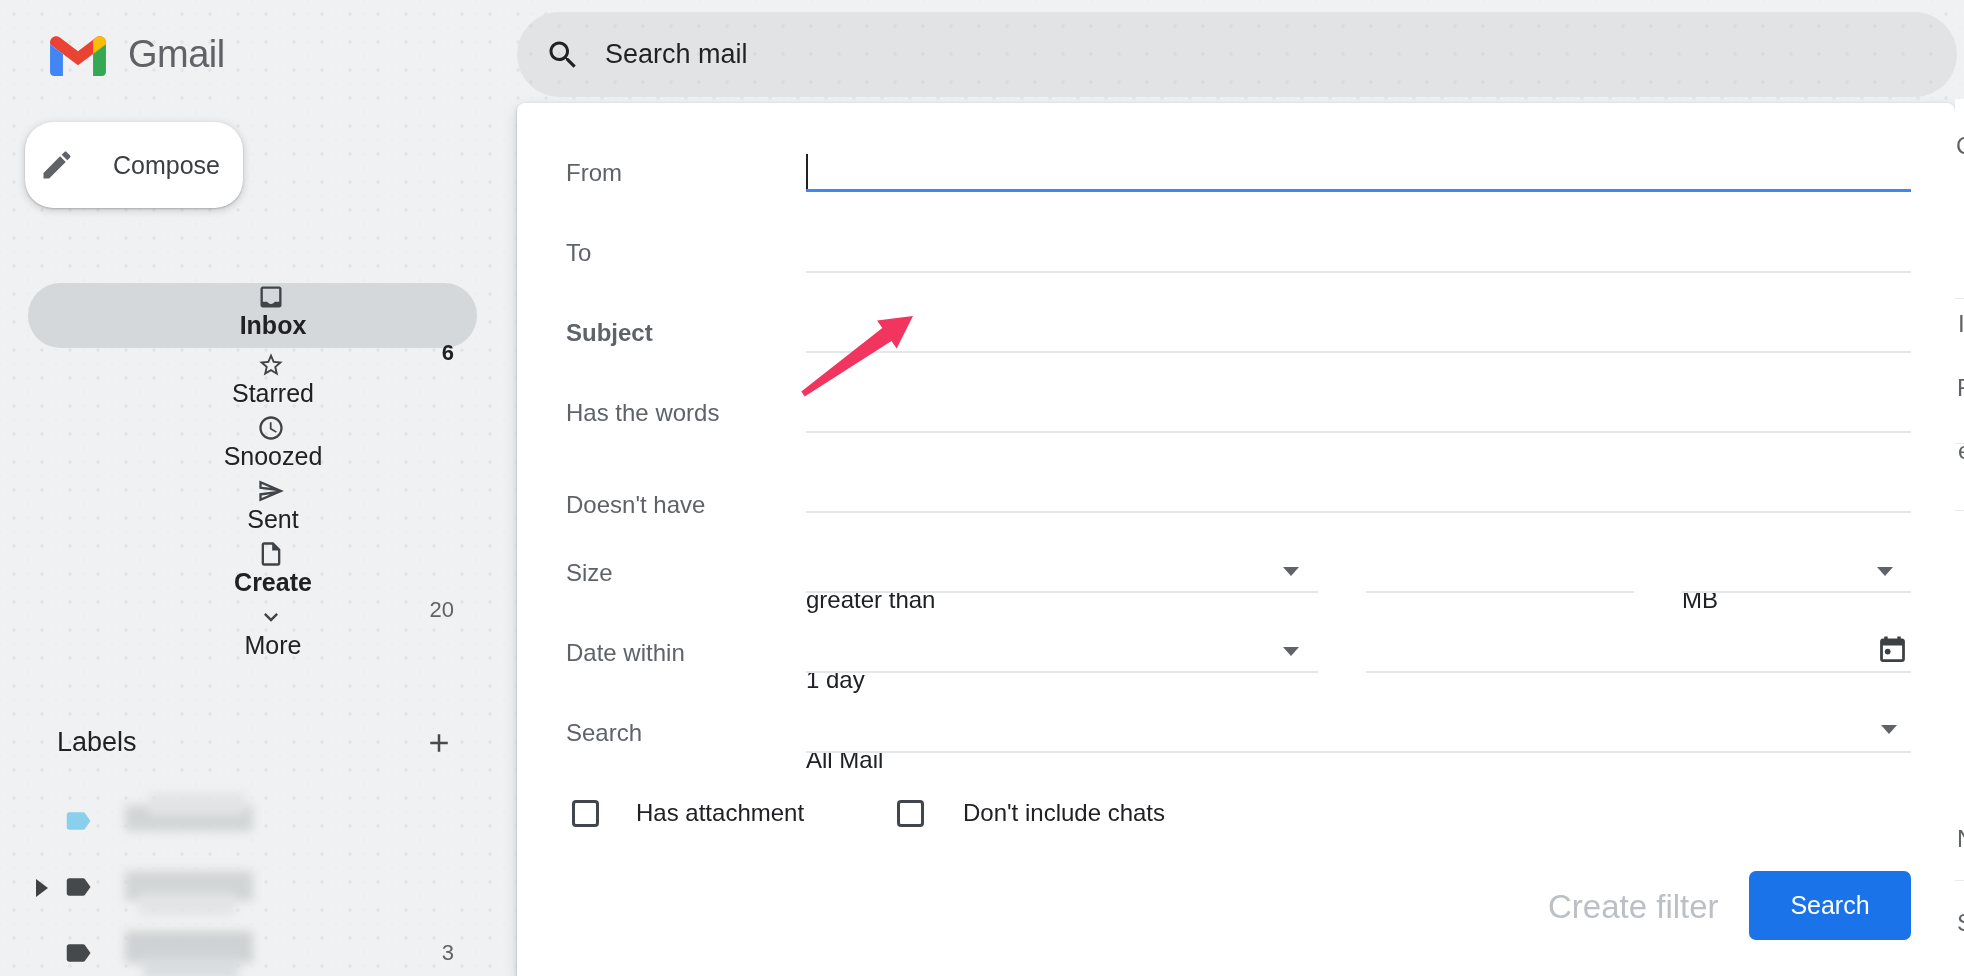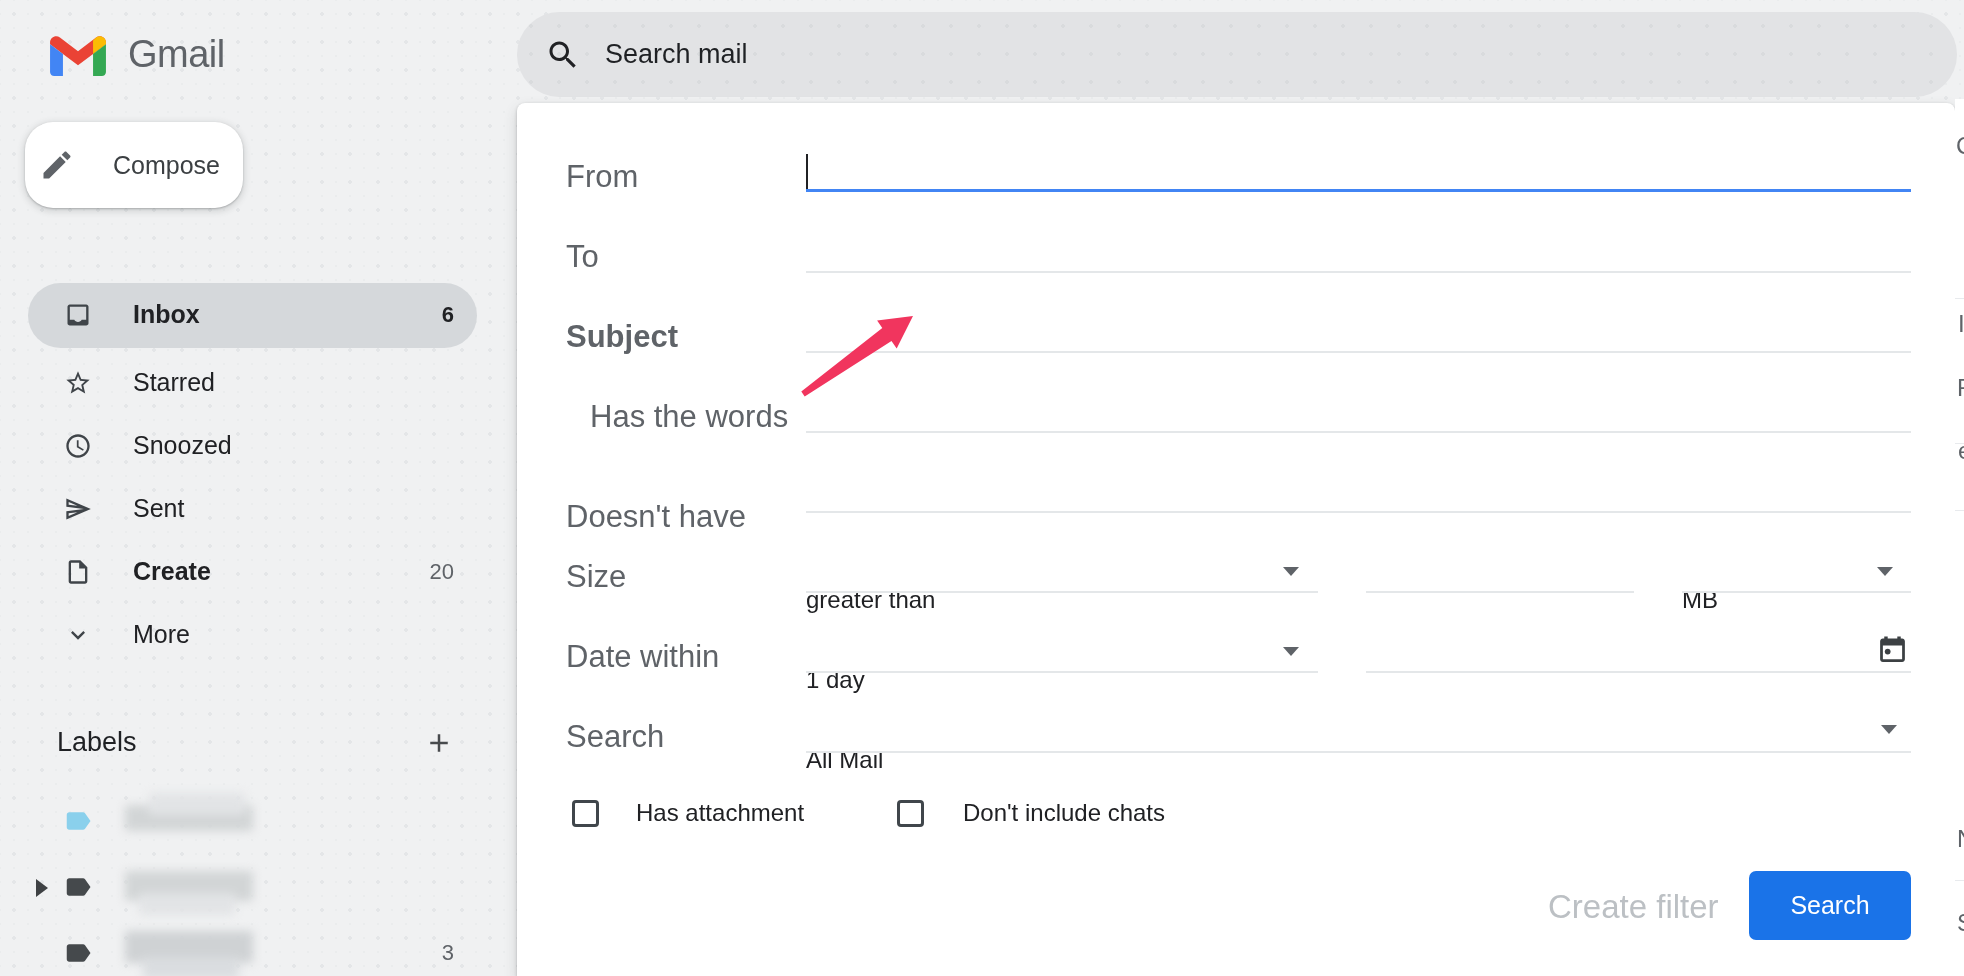--- a/index.html
+++ b/index.html
@@ -17,21 +17,21 @@
   .logo{position:absolute;left:50px;top:33px;display:flex;align-items:center;gap:22px;}
   .logo-word{font-size:38px;font-weight:500;color:#5f6368;letter-spacing:-.5px;}
   .compose{
     position:absolute;left:25px;top:122px;width:218px;height:86px;background:#fff;
     border-radius:28px;display:flex;align-items:center;padding-left:14px;gap:38px;
     box-sizing:border-box;box-shadow:0 1px 2px rgba(60,64,67,.3),0 2px 6px 2px rgba(60,64,67,.15);
     cursor:pointer;
   }
   .compose-label{font-size:25px;font-weight:500;color:#3c4043;}
   .nav-row{
-    position:absolute;left:28px;width:449px;height:63px;display:flex;align-items:center;cursor:pointer;
+    position:absolute;left:28px;width:449px;height:63px;display:flex;align-items:center;cursor:pointer;flex-direction:column;
   }
   .nav-row .nav-icon{margin-left:36px;width:28px;height:28px;flex:0 0 28px;}
   .nav-label{margin-left:41px;font-size:25px;color:#202124;}
   .nav-label.bold{font-weight:700;}
   .nav-count{margin-left:auto;margin-right:23px;font-size:22px;color:#5f6368;}
   .nav-count.bold{font-weight:700;color:#202124;}
   .nav-pill{position:absolute;left:28px;top:283px;width:449px;height:65px;background:#d5d8db;border-radius:33px;}
   .labels-head{position:absolute;left:57px;top:727px;width:397px;display:flex;align-items:center;}
   .labels-title{font-size:27px;font-weight:500;color:#1f2124;}
   .labels-add{margin-left:auto;width:30px;height:30px;cursor:pointer;}
@@ -51,21 +51,21 @@
     display:flex;align-items:center;
   }
   .search-bar .mag{margin-left:28px;width:36px;height:36px;}
   .search-ph{margin-left:24px;font-size:27px;color:#1f2124;text-align:center;}
   
   .panel{
     position:absolute;left:517px;top:103px;width:1438px;height:873px;background:#fff;
     border-radius:8px 8px 0 0;
     box-shadow:0 1px 3px rgba(60,64,67,.3),0 6px 14px rgba(60,64,67,.18);
   }
-  .f-label{position:absolute;left:49px;font-size:31px;color:#5f6368;white-space:nowrap;}
+  .f-label{position:absolute;left:49px;font-size:24px;color:#5f6368;white-space:nowrap;}
   .f-value{position:absolute;left:289px;font-size:24px;color:#202124;white-space:nowrap;margin-top:28px;}
   .u-line{position:absolute;height:2px;background:#e4e7e9;}
   .u-blue{position:absolute;left:289px;top:86px;width:1105px;height:3px;background:#4285f4;}
   .caret-bar{position:absolute;left:289px;top:51px;width:2px;height:36px;background:#202124;}
   .dd-caret{position:absolute;width:0;height:0;cursor:pointer;
     border-left:8px solid transparent;border-right:8px solid transparent;border-top:9px solid #5f6368;}
   .checkbox{position:absolute;width:21px;height:21px;border:3px solid #40464b;border-radius:4px;cursor:pointer;}
   .cb-label{position:absolute;font-size:24px;color:#202124;white-space:nowrap;}
   .btn-create{position:absolute;left:1031px;top:785px;font-size:33px;color:#bcc0c4;cursor:default;}
   .btn-search{
@@ -210,24 +210,24 @@
       <span class="caret-bar"></span>
       <span class="u-blue"></span>
     </div>
 
     <span class="f-label" style="top:136px;">To</span>
     <div class="u-line" style="left:289px;top:168px;width:1105px;"></div>
 
     <span class="f-label" style="top:216px;font-weight:bold;">Subject</span>
     <div class="u-line" style="left:289px;top:248px;width:1105px;"></div>
 
-    <span class="f-label" style="top:296px;margin-left:24px;">Has the words</span>
+    <span class="f-label" style="top:296px;">Has the words</span>
     <div class="u-line" style="left:289px;top:328px;width:1105px;"></div>
 
-    <span class="f-label" style="top:396px;">Doesn't have</span>
+    <span class="f-label" style="top:388px;">Doesn't have</span>
     <div class="u-line" style="left:289px;top:408px;width:1105px;"></div>
 
     <span class="f-label" style="top:456px;">Size</span>
     <span class="f-value" style="top:455px;">greater than</span>
     <span class="dd-caret" style="left:766px;top:464px;"></span>
     <div class="u-line" style="left:289px;top:488px;width:512px;"></div>
     <div class="u-line" style="left:849px;top:488px;width:268px;"></div>
     <span class="f-value" style="left:1165px;top:455px;">MB</span>
     <span class="dd-caret" style="left:1360px;top:464px;"></span>
     <div class="u-line" style="left:1165px;top:488px;width:229px;"></div>

